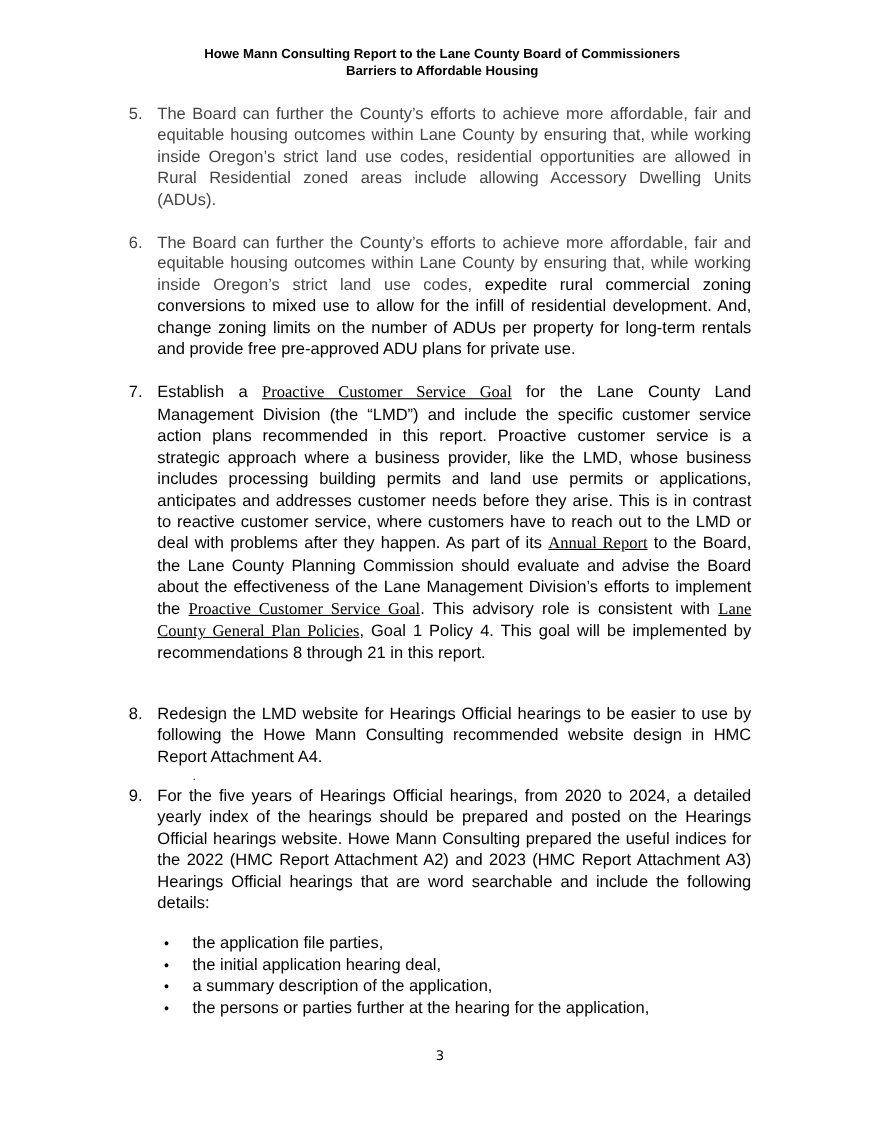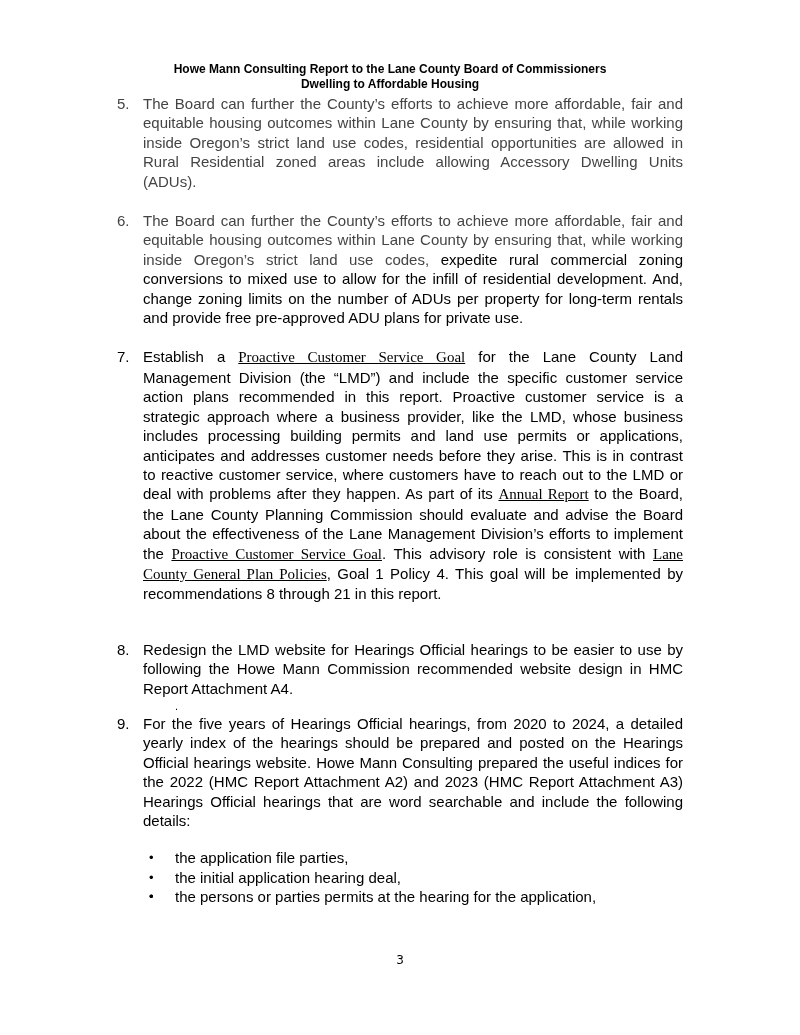--- a/index.html
+++ b/index.html
@@ -1,40 +1,40 @@
 <!DOCTYPE html>
 <html><head>
 <meta charset="utf-8">
 <style>
   html, body { margin: 0; padding: 0; background: #ffffff; }
   body { width: 800px; height: 1035px; position: relative; overflow: hidden;
          font-family: "Liberation Sans", sans-serif; color: #000; }
-  .header { position: absolute; top: 62px; left: 0; width: 780px; text-align: center;
-            font-weight: bold; font-size: 12px; line-height: 15px; }
+  .header { position: absolute; top: 42px; left: 0; width: 780px; text-align: center;
+            font-weight: bold; font-size: 12px; line-height: 15px; padding-left: 12px; }
   .content { position: absolute; left: 117px; top: 94px; width: 566px;
              font-size: 15px; line-height: 19.4px; }
   .item { position: relative; padding-left: 26px; text-align: justify; margin: 0; }
   .num { position: absolute; left: 0; top: 0; }
   .grey { color: #444; }
   .u { text-decoration: underline; font-family: Liberation Serif, serif; }
   .gap1 { height: 20px; }
   .gap2 { height: 36px; }
   .dot { padding-left: 58px; height: 16px; line-height: 16px; font-size: 11px; }
   ul.bullets { list-style: none; margin: 18px 0 0 0; padding: 0 0 0 32px; }
   ul.bullets li { position: relative; padding-left: 26px; line-height: 19.4px; }
   ul.bullets li .bul { position: absolute; left: 0; top: 0; font-size: 13px; }
   .pagenum { position: absolute; top: 953px; left: 0; width: 800px; text-align: center;
              font-family: "DejaVu Sans", sans-serif; font-size: 12px; }
 </style>
 </head>
 <body>
 
 <div class="header">
   <div>Howe Mann Consulting Report to the Lane County Board of Commissioners</div>
-  <div>Dwelling to Affordable Housing</div>
+  <div>Barriers to Affordable Housing</div>
 </div>
 
 <div class="content">
 
   <p class="item grey">
     <span class="num">5.</span>
     <span>The Board can further the County’s efforts to achieve more affordable, fair and equitable housing outcomes within Lane County by ensuring that, while working inside Oregon’s strict land use codes, residential opportunities are allowed in Rural Residential zoned areas include allowing Accessory Dwelling Units (ADUs).</span>
   </p>
 
   <div class="gap1"></div>
@@ -48,30 +48,30 @@
 
   <p class="item">
     <span class="num">7.</span>
     <span>Establish a </span><span class="u">Proactive Customer Service Goal</span><span> for the Lane County Land Management Division (the “LMD”) and include the specific customer service action plans recommended in this report.  Proactive customer service is a strategic approach where a business provider, like the LMD, whose business includes processing building permits and land use permits or applications, anticipates and addresses customer needs before they arise. This is in contrast to reactive customer service, where customers have to reach out to the LMD or deal with problems after they happen. As part of its </span><span class="u">Annual Report</span><span> to the Board, the Lane County Planning Commission should evaluate and advise the Board about the effectiveness of the Lane Management Division’s efforts to implement the </span><span class="u">Proactive Customer Service Goal</span><span>. This advisory role is consistent with </span><span class="u">Lane County General Plan Policies</span><span>, Goal 1 Policy 4. This goal will be implemented by recommendations 8 through 21 in this report.</span>
   </p>
 
   <div class="gap2"></div>
 
   <p class="item">
     <span class="num">8.</span>
-    <span>Redesign the LMD website for Hearings Official hearings to be easier to use by following the Howe Mann Commission recommended website design in HMC Report Attachment A4.</span>
+    <span>Redesign the LMD website for Hearings Official hearings to be easier to use by following the Howe Mann Consulting recommended website design in HMC Report Attachment A4.</span>
   </p>
   <div class="dot">.</div>
 
   <div class="item">
     <span class="num">9.</span>
     <span>For the five years of Hearings Official hearings, from 2020 to 2024, a detailed yearly index of the hearings should be prepared and posted on the Hearings Official hearings website. Howe Mann Consulting prepared the useful indices for the 2022 (HMC Report Attachment A2) and 2023 (HMC Report Attachment A3) Hearings Official hearings that are word searchable and include the following details:</span>
   </div>
 
   <ul class="bullets">
     <li><span class="bul">•</span><span>the application file parties,</span></li>
     <li><span class="bul">•</span><span>the initial application hearing deal,</span></li>
-    <li><span class="bul">•</span></li>
-    <li><span class="bul">•</span><span>the persons or parties permits at the hearing for the application,</span></li>
+    <li><span class="bul">•</span><span>a summary description of the application,</span></li>
+    <li><span class="bul">•</span><span>the persons or parties further at the hearing for the application,</span></li>
   </ul>
 </div>
 
 <div class="pagenum">3</div>
 
 </body></html>

